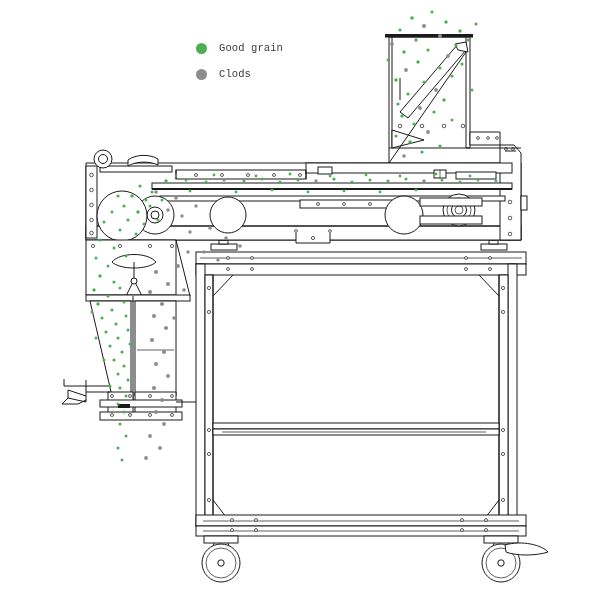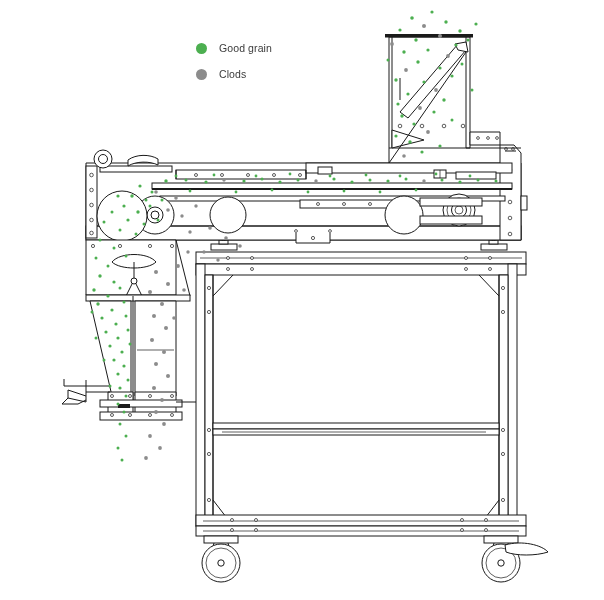--- a/index.html
+++ b/index.html
@@ -9,21 +9,21 @@
     -webkit-font-smoothing:antialiased;
   }
   #stage{position:absolute;inset:0;width:604px;height:600px;}
   #diagram{position:absolute;left:0;top:0;width:604px;height:600px;}
 
   
   #legend{
     position:absolute;left:196px;top:40px;
     display:flex;flex-direction:column;gap:10px;
   }
-  .legend-row{display:flex;align-items:center;gap:12px;height:16px;}
+  .legend-row{display:flex;align-items:center;gap:12px;height:16px;font-family:Liberation Mono, monospace;}
   .legend-swatch{
     width:11px;height:11px;border-radius:50%;flex:0 0 auto;
   }
   .legend-label{
     font-size:10.5px;color:#3b3b3b;letter-spacing:.1px;line-height:11px;
     white-space:nowrap;
   }
 </style>
 </head>
 <body>

